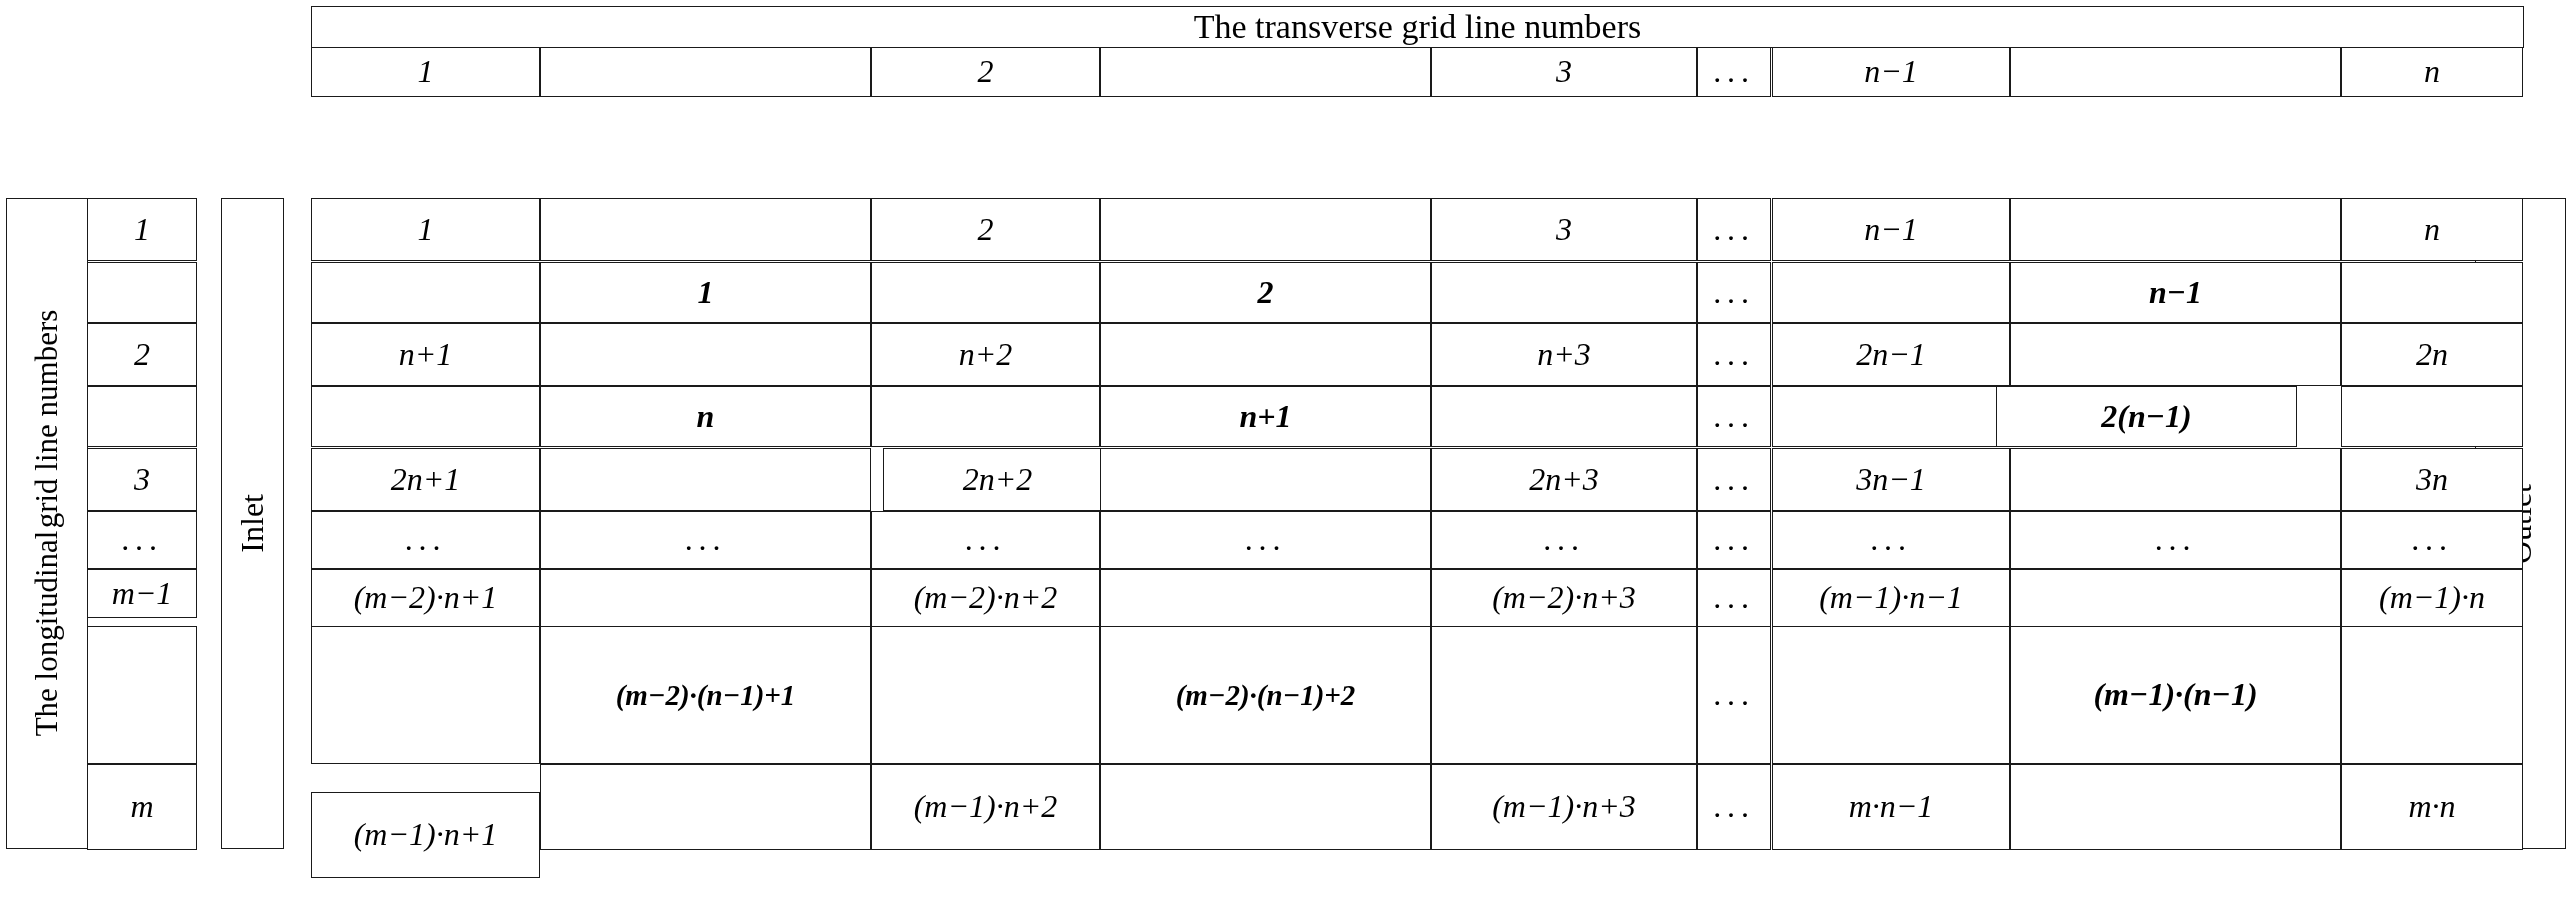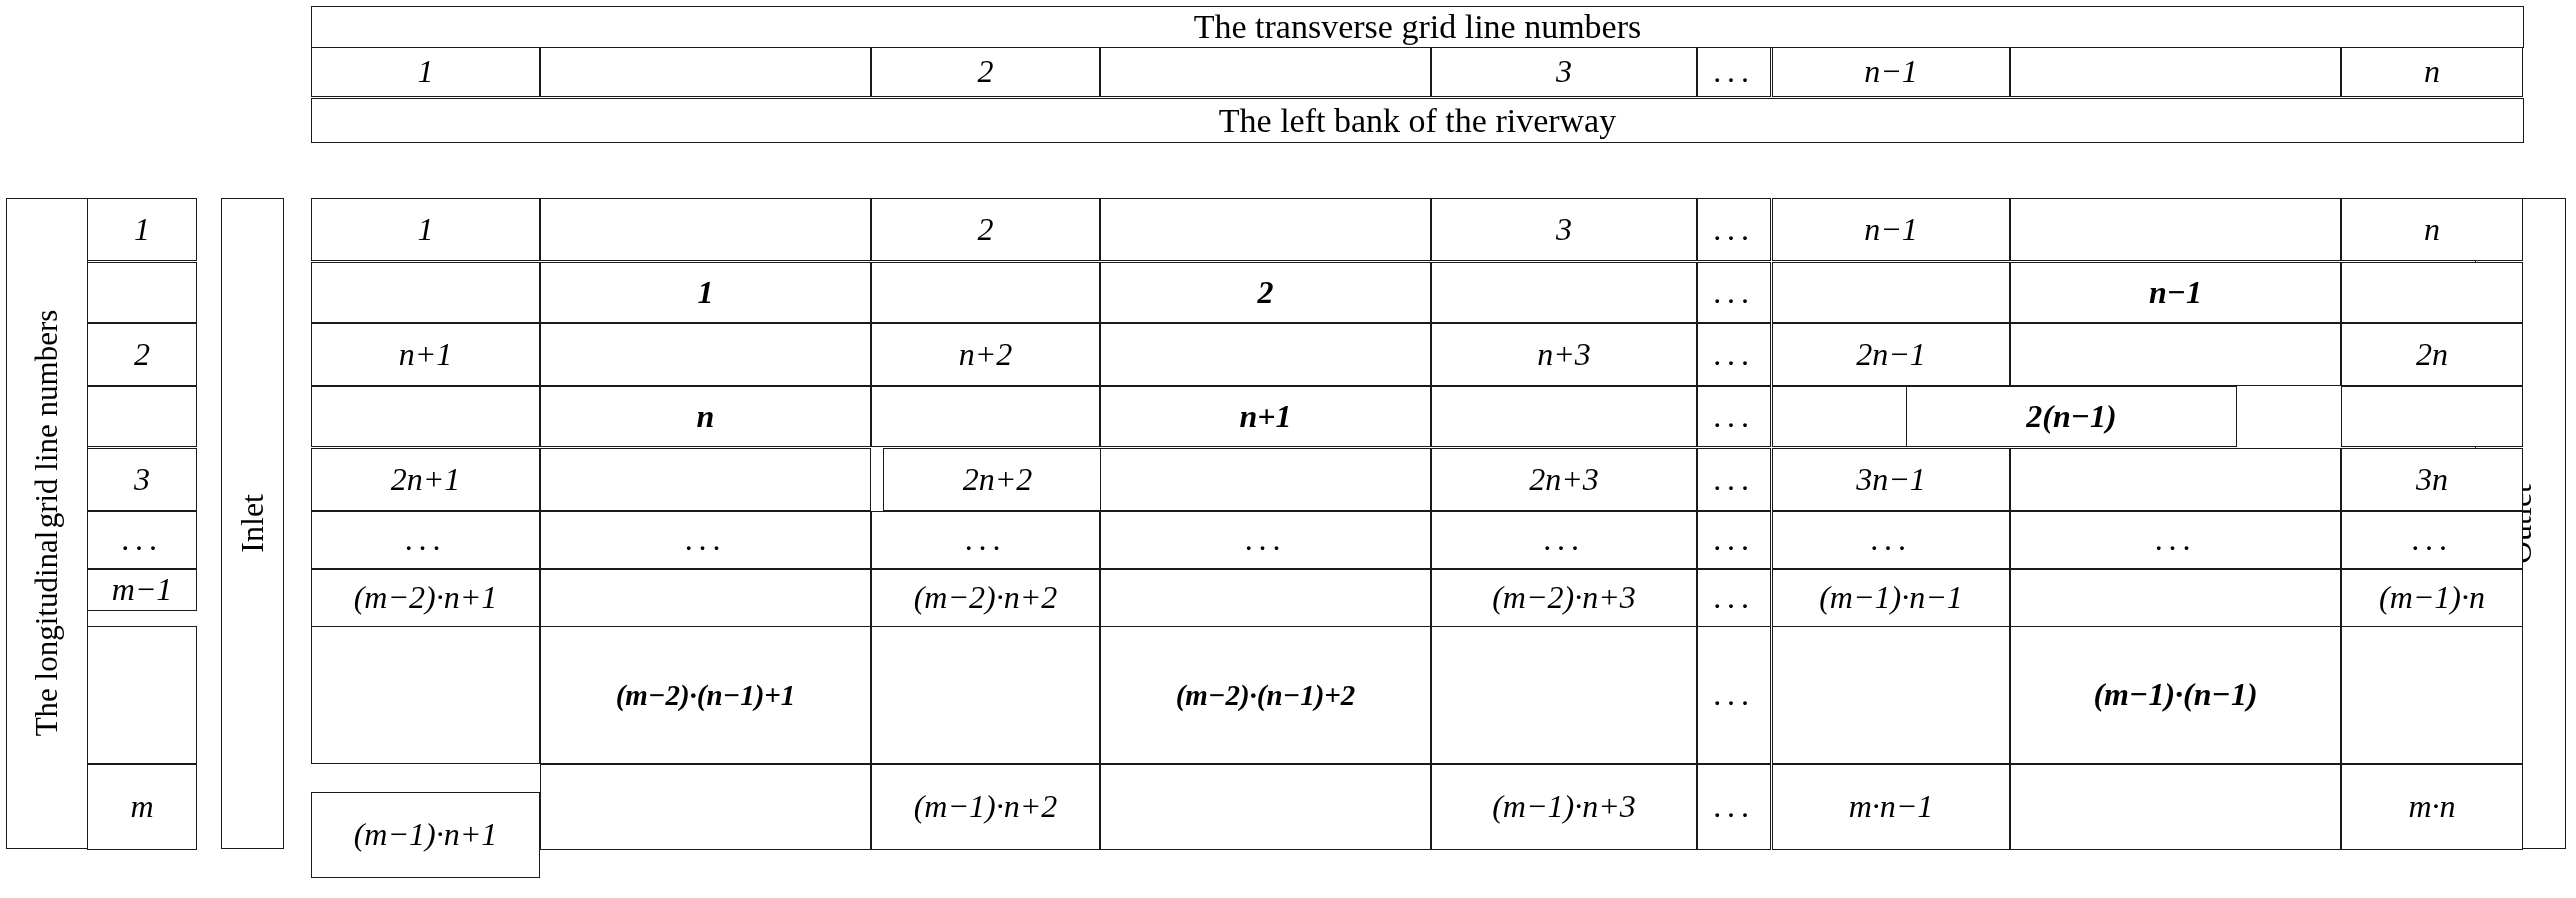--- a/index.html
+++ b/index.html
@@ -67,40 +67,39 @@
   <div class="cell ital" style="left:311px; top:47px; width:229px; height:50px;">1</div>
   <div class="cell empty" style="left:540px; top:47px; width:331px; height:50px;"></div>
   <div class="cell ital" style="left:871px; top:47px; width:229px; height:50px;">2</div>
   <div class="cell empty" style="left:1100px; top:47px; width:331px; height:50px;"></div>
   <div class="cell ital" style="left:1431px; top:47px; width:266px; height:50px;">3</div>
   <div class="cell dots" style="left:1697px; top:47px; width:74px; height:50px;">...</div>
   <div class="cell ital" style="left:1772px; top:47px; width:238px; height:50px;">n−1</div>
   <div class="cell empty" style="left:2010px; top:47px; width:331px; height:50px;"></div>
   <div class="cell ital" style="left:2341px; top:47px; width:182px; height:50px;">n</div>
 
-  <div class="cell banner plain" style="left:311px; top:98px; width:2213px; height:45px;">The left bank of the riverway</div>
 
   <div class="cell" style="left:5.6px; top:198px; width:82px; height:651px; padding:0;">
     
   </div>
 
   <div style="position:absolute; left:5.6px; top:198px; width:82px; height:651px; display:flex; align-items:center; justify-content:center; pointer-events:none;">
     <div class="vtext two-line" style="display:flex; flex-direction:row; gap:1.9px;">
       <span>The longitudinal</span>
       <span>grid line numbers</span>
     </div>
   </div>
 
   <div class="cell ital" style="left:87px; top:198px; width:110px; height:63px;">1</div>
   <div class="cell empty" style="left:87px; top:262px; width:110px; height:61px;"></div>
   <div class="cell ital" style="left:87px; top:323px; width:110px; height:63px;">2</div>
   <div class="cell empty" style="left:87px; top:386px; width:110px; height:61px;"></div>
   <div class="cell ital" style="left:87px; top:448px; width:110px; height:63px;">3</div>
   <div class="cell dots" style="left:87px; top:511px; width:110px; height:58px;">...</div>
-  <div class="cell ital" style="left:87px; top:569px; width:110px; height:42px;">m−1</div>
+  <div class="cell ital" style="left:87px; top:569px; width:110px; height:49px;">m−1</div>
   <div class="cell empty" style="left:87px; top:626px; width:110px; height:138px;"></div>
   <div class="cell ital" style="left:87px; top:764px; width:110px; height:86px;">m</div>
 
   <div class="cell" style="left:221px; top:198px; width:63px; height:651px;">
     <span class="vtext">Inlet</span>
   </div>
 
   <div class="cell" style="left:2475px; top:198px; width:91px; height:651px;">
     <span class="vtext">Outlet</span>
   </div>
@@ -133,21 +132,21 @@
       <div class="cell ital" style="left: 1772px; top: 323px; width: 238px; height: 63px;">2n−1</div>
       <div class="cell empty" style="left: 2010px; top: 323px; width: 331px; height: 63px;"></div>
       <div class="cell ital" style="left: 2341px; top: 323px; width: 182px; height: 63px;">2n</div>
       <div class="cell empty" style="left: 311px; top: 386px; width: 229px; height: 61px;"></div>
       <div class="cell bital" style="left: 540px; top: 386px; width: 331px; height: 61px;">n</div>
       <div class="cell empty" style="left: 871px; top: 386px; width: 229px; height: 61px;"></div>
       <div class="cell bital" style="left: 1100px; top: 386px; width: 331px; height: 61px;">n+1</div>
       <div class="cell empty" style="left: 1431px; top: 386px; width: 266px; height: 61px;"></div>
       <div class="cell dots" style="left: 1697px; top: 386px; width: 74px; height: 61px;">...</div>
       <div class="cell empty" style="left: 1772px; top: 386px; width: 238px; height: 61px;"></div>
-      <div class="cell bital" style="left: 1906px; top: 386px; width: 331px; height: 61px; font-style: italic;">2(n−1)</div>
+      <div class="cell bital" style="left: 1996px; top: 386px; width: 301px; height: 61px; font-style: italic;">2(n−1)</div>
       <div class="cell empty" style="left: 2341px; top: 386px; width: 182px; height: 61px;"></div>
       <div class="cell ital" style="left: 311px; top: 448px; width: 229px; height: 63px;">2n+1</div>
       <div class="cell empty" style="left: 540px; top: 448px; width: 331px; height: 63px;"></div>
       <div class="cell ital" style="left: 871px; top: 448px; width: 229px; height: 63px; margin-left: 12px;">2n+2</div>
       <div class="cell empty" style="left: 1100px; top: 448px; width: 331px; height: 63px;"></div>
       <div class="cell ital" style="left: 1431px; top: 448px; width: 266px; height: 63px;">2n+3</div>
       <div class="cell dots" style="left: 1697px; top: 448px; width: 74px; height: 63px;">...</div>
       <div class="cell ital" style="left: 1772px; top: 448px; width: 238px; height: 63px;">3n−1</div>
       <div class="cell empty" style="left: 2010px; top: 448px; width: 331px; height: 63px;"></div>
       <div class="cell ital" style="left: 2341px; top: 448px; width: 182px; height: 63px;">3n</div>

